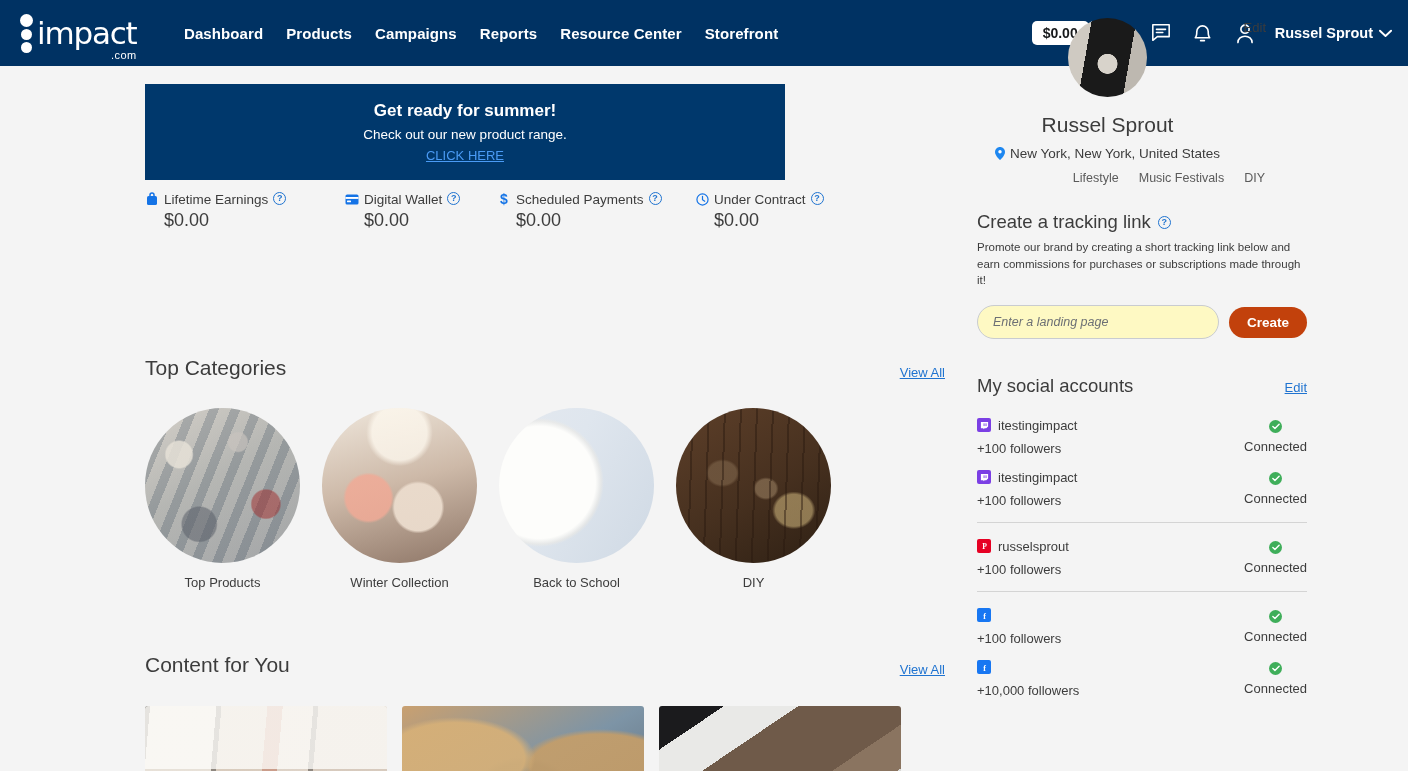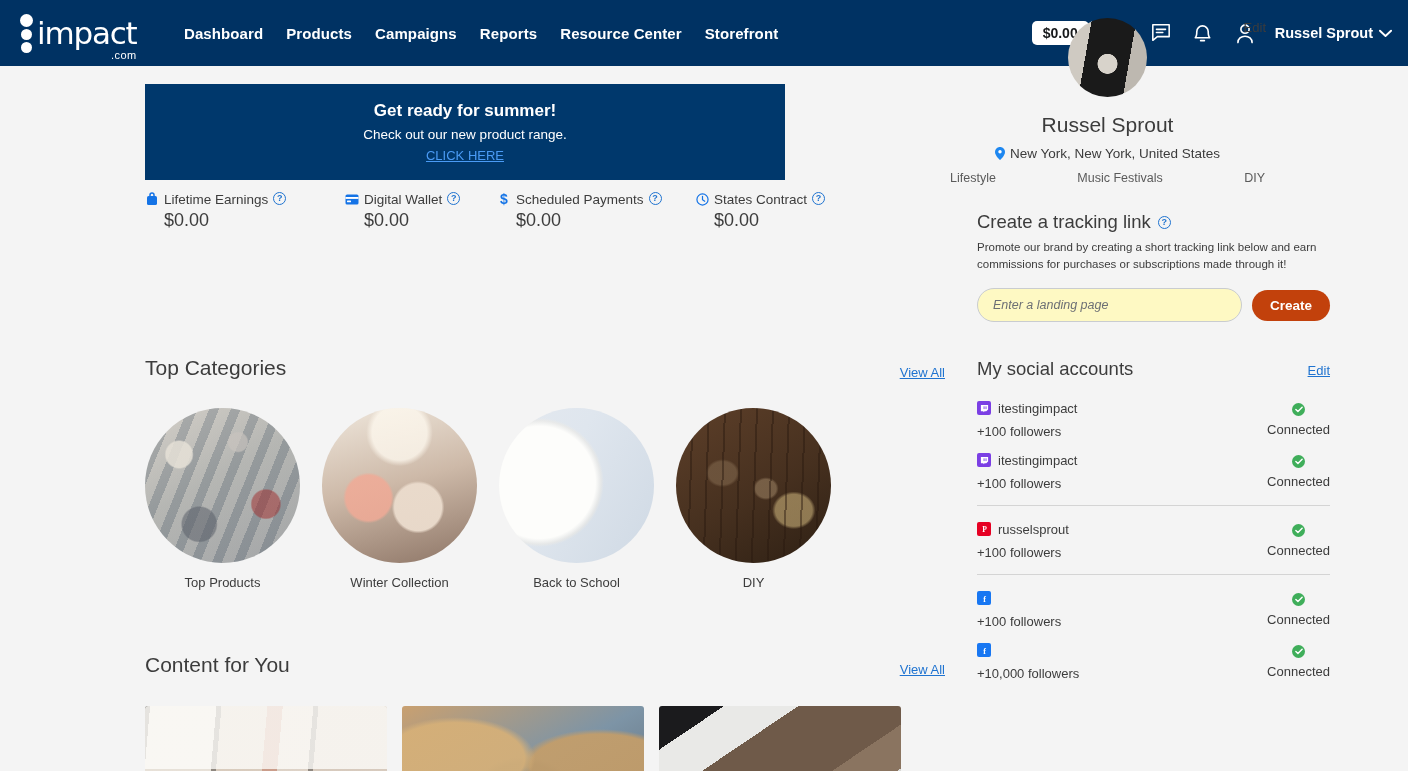--- a/index.html
+++ b/index.html
@@ -108,25 +108,25 @@
     width: 79px; height: 79px; border-radius: 50%; margin: 0 auto;
     background-size: cover; background-position: center; overflow: hidden;
   }
   .pname { text-align: center; font-size: 21px; color: #3c3c3c; margin-top: 16px; }
   .ploc {
     text-align: center; font-size: 13.5px; color: #3c3c3c; margin-top: 9px;
     display: flex; align-items: center; justify-content: center; gap: 5px;
     padding-right: 143px; padding-left: 0;
   }
   .ptags {
-    display: flex; justify-content: space-between; gap: 20px; margin-top: 10px;
+    display: flex; justify-content: flex-end; gap: 20px; margin-top: 10px;
     font-size: 12.5px; color: #5a5a5a; padding-right: 143px;
   }
 
-  .rc-block { padding-left: 27px; padding-right: 78px; }
+  .rc-block { padding-left: 27px; padding-right: 101px; }
   .tl-head { display: flex; align-items: center; gap: 7px; margin-top: 26px; }
   .tl-title { font-size: 18.5px; color: #3c3c3c; }
   .tl-desc { font-size: 11.5px; color: #3c3c3c; line-height: 1.45; margin-top: 6px; }
   .tl-row { display: flex; align-items: center; gap: 10px; margin-top: 16px; }
   .tl-input {
     flex: 1; height: 34px; border: 1px solid #c9ccd0; border-radius: 17px;
     padding: 0 15px; font-size: 12.5px; font-style: italic; color: #555;
     background: #fef9c3; outline: none; font-family: "Liberation Sans", sans-serif;
   }
   .tl-input::placeholder { color: #6d7075; font-style: italic; }
@@ -274,21 +274,21 @@
       </div>
 
       <div class="stat" style="width:160px">
         <div class="stat-head">
           <span class="stat-icon">
             <svg width="13" height="13" viewBox="0 0 14 14" fill="none" stroke="#1473e6" stroke-width="1.3">
                 <circle cx="7" cy="7" r="6"></circle>
                 <path d="M7 3.6V7.2l2.4 1.7" stroke-linecap="round"></path>
               </svg>
           </span>
-          <span>States Contract</span>
+          <span>Under Contract</span>
           <span class="qmark">?</span>
         </div>
         <div class="stat-val">$0.00</div>
       </div>
     </div>
 
     <div class="section" style="top:290px">
       <div class="sec-head">
         <span class="sec-title">Top Categories</span>
         <a class="view-all" href="#">View All</a>

